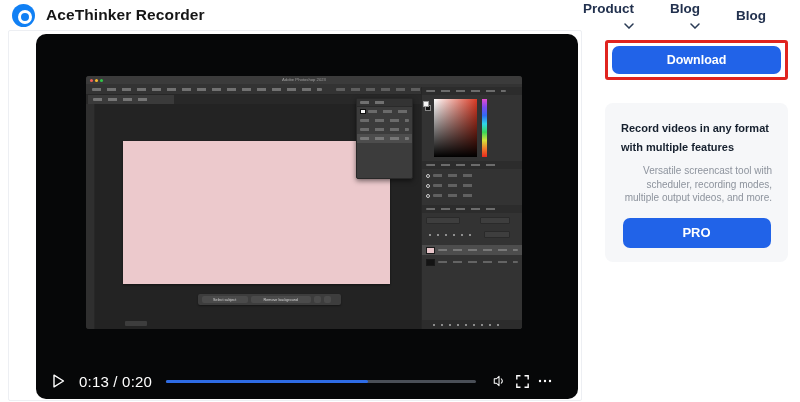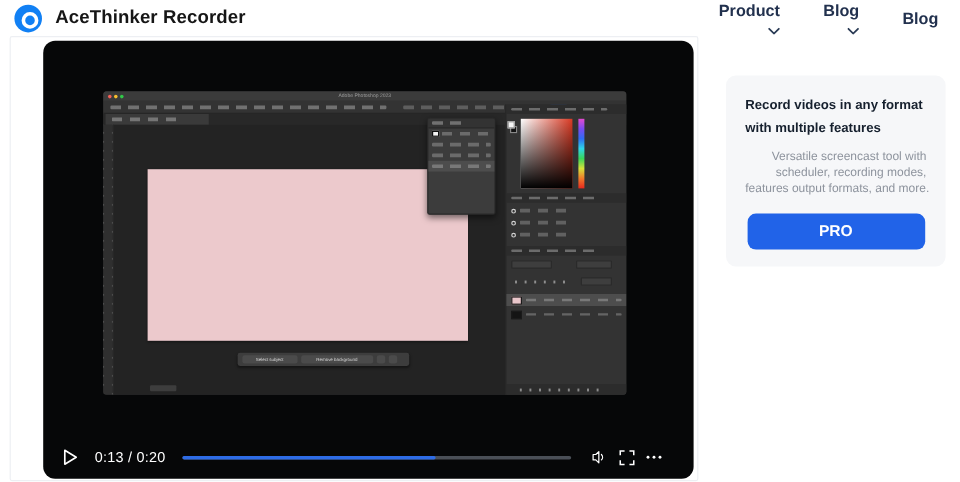--- a/index.html
+++ b/index.html
@@ -1,21 +1,21 @@
 <!DOCTYPE html>
 <html><head>
 <meta charset="utf-8">
 <style>
   * { margin:0; padding:0; box-sizing:border-box; }
   html,body { width:800px; height:402px; background:#fff; font-family:"Liberation Sans", sans-serif; }
   .page { position:relative; width:800px; height:402px; overflow:hidden; background:#fff; }
 
   
   .site-header { position:absolute; top:0; left:0; width:100%; height:30px;
-    display:flex; align-items:center; padding:0 18px 0 12px; background:#fff; }
+    display:flex; align-items:center; padding:0 34px 0 12px; background:#fff; }
   .brand { display:flex; align-items:center; gap:11px; }
   .logo { position:relative; width:23px; height:23px; border-radius:50%; background:#1180f4; }
   .logo::after { content:""; position:absolute; left:6px; top:6px; width:8px; height:8px;
     border:3px solid #fff; border-radius:50%; }
   .brand-name { font-size:15.5px; font-weight:700; color:#161616; letter-spacing:.1px; }
   .main-nav { margin-left:auto; display:flex; align-items:center; gap:36px; }
   .nav-item { display:flex; align-items:flex-end; gap:7px; font-size:13.5px; font-weight:700;
     color:#22314e; text-decoration:none; cursor:pointer;flex-direction:column; }
 
   
@@ -99,21 +99,21 @@
   .layer-row.hl { background:#4d4d4d; }
   .lay-sw { width:9px; height:7px; border:1px solid #1a1a1a; }
   .layer-row .blobline { flex:1; height:2.5px; opacity:.8; }
   .dock-bottom { position:absolute; left:0; bottom:0; width:100%; height:9px; background:#2c2c2c;
     display:flex; align-items:center; padding:0 8px; }
 
   
   .controls { position:absolute; left:15px; right:26px; bottom:9px; height:18px;
     display:flex; align-items:center; }
   .ctl-btn { background:none; border:none; padding:0; display:flex; align-items:center; cursor:pointer; }
-  .time { color:#fff; font-size:12px; margin-left:13px; white-space:nowrap; letter-spacing:.2px; }
+  .time { color:#fff; font-size:15px; margin-left:13px; white-space:nowrap; letter-spacing:.2px; }
   .progress { flex:1; height:3px; background:#4a4f57; border-radius:2px; margin:0 16px 0 14px;
     position:relative; cursor:pointer; }
   .progress-fill { position:absolute; left:0; top:0; bottom:0; width:65%; background:#2e6ce6; border-radius:2px; }
   .right-ctls { display:flex; align-items:center; gap:9px; }
 
   
   .sidebar { position:absolute; left:605px; top:40px; width:183px; }
   .dl-box { border:3px solid #e0241f; border-radius:3px; height:40px; padding:3px 4px; }
   .btn-blue { width:100%; height:100%; background:#2163e8; color:#fff; border:none; border-radius:7px;
     font-family:"Liberation Sans",sans-serif; font-size:12.5px; font-weight:700; cursor:pointer; }
@@ -285,27 +285,30 @@
                 <circle cx="12" cy="2" r="1.2" fill="#fff"></circle>
             </svg>
           </button>
         </div>
       </div>
 
     </div>
   </div>
 
   <aside class="sidebar">
+    <div class="dl-box">
+      <button class="btn-blue">Download</button>
+    </div>
     <div class="promo-card">
       <h3 class="promo-heading">
         <span>Record videos in any format</span>
         <span>with multiple features</span>
       </h3>
       <p class="promo-body">
         <span>Versatile screencast tool with</span>
         <span>scheduler, recording modes,</span>
-        <span>features output formats, and more.</span>
+        <span>multiple output videos, and more.</span>
       </p>
       <button class="pro-btn">PRO</button>
     </div>
   </aside>
 
 </div>
 
 </body></html>

